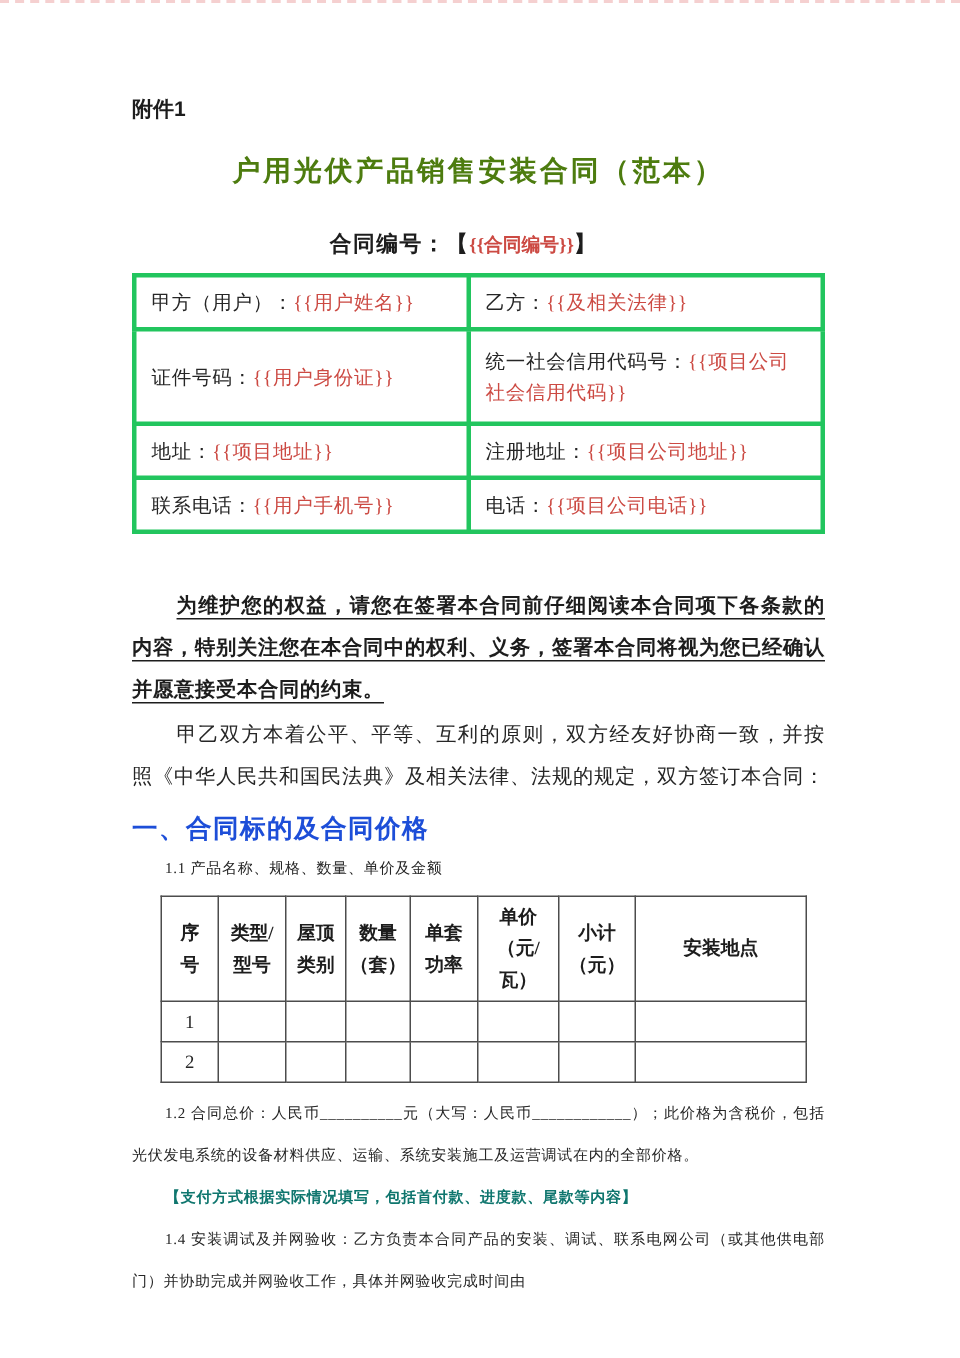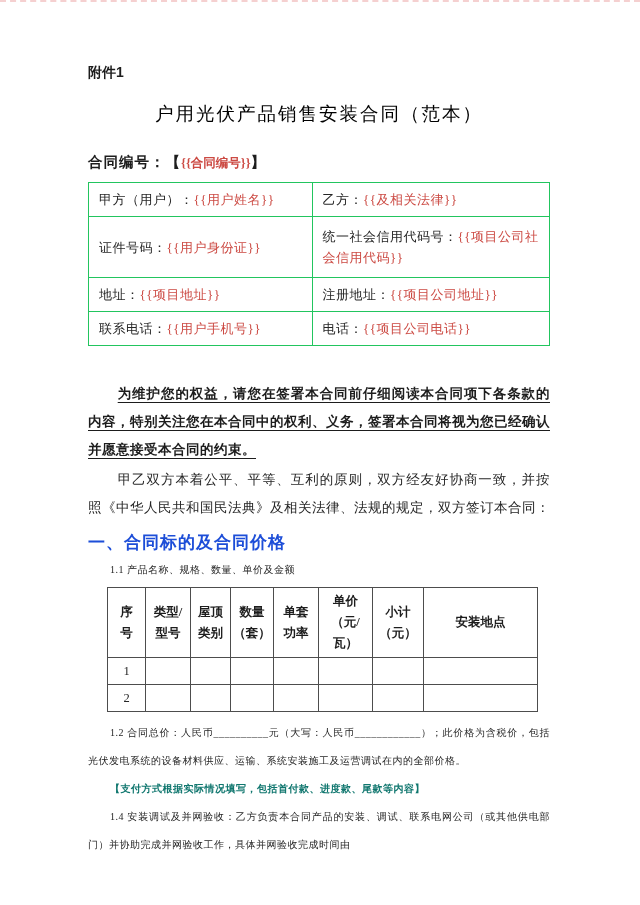--- a/index.html
+++ b/index.html
@@ -19,41 +19,41 @@
     position:absolute;left:88px;top:0;width:462px;
   }
   .attachment{
     margin-top:64px;
     font-family:"Liberation Sans","DejaVu Sans",sans-serif;
     font-weight:bold;font-size:14px;color:#1d1d1d;
   }
   .title{
     margin:19px 0 0 0;
     text-align:center;
-    font-size:18.5px;font-weight:normal;letter-spacing:2px;
-    color:#000000;
+    font-size:18.5px;font-weight:bold;letter-spacing:2px;
+    color:#4d7c0f;
   }
   .contract-no{
     margin-top:27px;
-    text-align:left;
+    text-align:center;
     padding-right:20px;
     font-size:14.5px;font-weight:bold;color:#1d1d1d;
     letter-spacing:1px;
   }
   .contract-no .ph{font-size:12.5px;font-weight:bold;letter-spacing:0;}
   .ph{color:#cc4a43;}
   .party-table{
     border-collapse:collapse;
     width:100%;
     margin-top:10px;
     font-size:13px;
     table-layout:fixed;
   }
   .party-table td{
-    border:1px solid #22c55e;
+    border:3px solid #22c55e;
     padding:6px 10px;
     line-height:21px;
     vertical-align:middle;
     letter-spacing:0.5px;
   }
   .party-table tr.tall td{padding:9px 10px;}
   .notice{
     margin:34px 0 0 0;
     font-weight:bold;
     text-decoration:underline;

